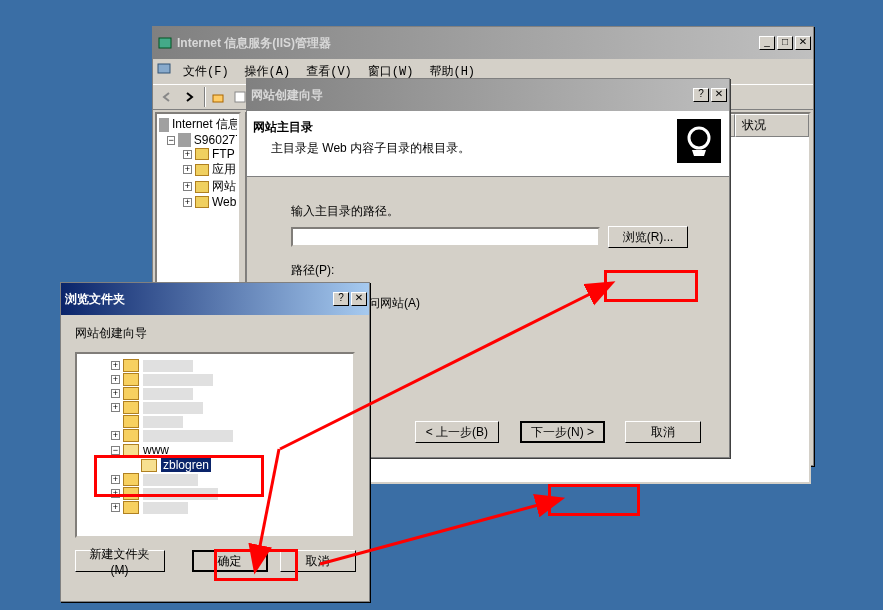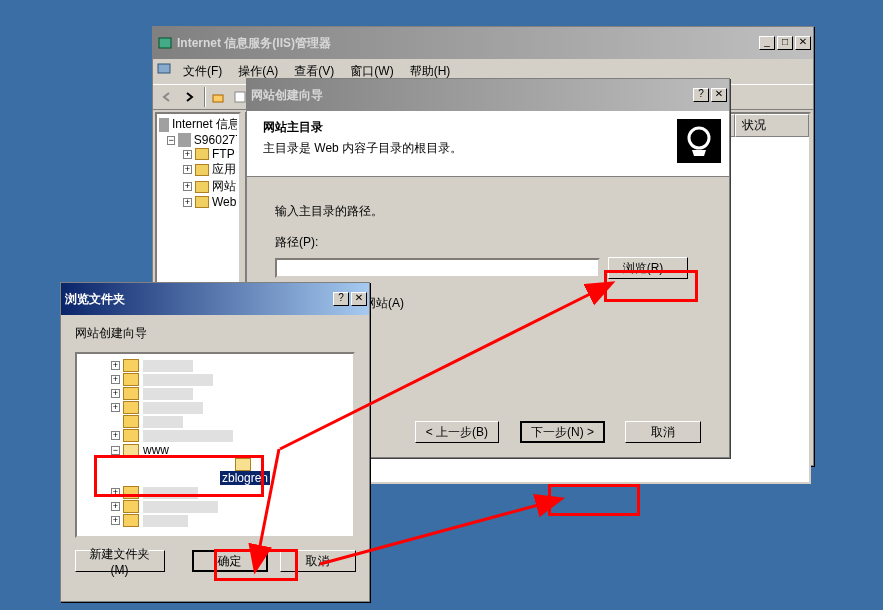--- a/index.html
+++ b/index.html
@@ -41,21 +41,21 @@
     border: 1px solid #fff;
     border-right-color: #000; border-bottom-color: #000;
     margin-left: 2px;
     font-size: 10px;
     text-align: center;
     line-height: 10px;
     color: #000;
     font-family: "Marlett", Arial;
   }
   .menubar { display: flex; padding: 2px 4px; background:#d4d0c8; }
-  .menu-item { padding: 2px 8px; }
+  .menu-item { padding: 2px 8px; font-family: Liberation Mono, monospace; }
   .toolbar { display: flex; align-items: center; padding: 2px 4px; border-top:1px solid #fff; border-bottom:1px solid #808080; height:26px; }
   .tool-btn { width: 20px; height: 20px; border: 1px solid #d4d0c8; margin-right: 2px; display:flex; align-items:center; justify-content:center; }
   .tool-sep { width:1px; height:20px; background:#808080; margin:0 3px; box-shadow:1px 0 #fff; }
   .client { display: flex; position: relative; }
   .tree-pane { width: 86px; background: #fff; border: 2px inset #d4d0c8; margin: 2px; padding: 2px; font-size: 12px; }
   .tree-row { display:flex; align-items:center; white-space: nowrap; }
   .plusbox { width:9px;height:9px;border:1px solid #808080; font-size:9px; line-height:7px; text-align:center; margin-right:3px; background:#fff;}
   .folder-ico { width:14px;height:12px; background:#f0d060; border:1px solid #b08020; margin-right:3px;}
   .svr-ico { width:14px;height:14px; background:#a0a0a0; margin-right:3px;}
   .indent1 { margin-left: 8px; }
@@ -70,27 +70,27 @@
     width: 484px; height: 380px;
     background: #d4d0c8;
     border: 1px solid #808080;
     box-shadow: 1px 1px 0 #404040;
   }
   .wiz-header {
     background: #fff;
     height: 66px;
     border-bottom: 1px solid #808080;
     display: flex;
-    padding: 8px 8px 8px 16px;
+    padding: 8px 8px 8px 6px;
   }
   .wiz-header .txt { flex:1; }
   .wiz-header .h1 { font-weight: bold; margin-bottom: 4px; }
-  .wiz-header .h2 { }
+  .wiz-header .h2 { margin-left: 18px; }
   .wiz-header .logo { width:44px; height:44px; background:#000; display:flex; align-items:center; justify-content:center;}
-  .wiz-body { padding: 20px 28px 10px 28px; }
+  .wiz-body { padding: 20px 41px 10px 28px; margin-left: 16px; }
   .field-row { margin: 6px 0; }
   .inset-input { background:#fff; border:2px inset #d4d0c8; height:20px; width: 325px; display:inline-block; vertical-align:middle;}
   .btn {
     background:#d4d0c8;
     border:1px solid #fff;
     border-right-color:#000; border-bottom-color:#000;
     padding:2px 10px;
     min-width:76px;
     height:22px;
     text-align:center;
@@ -251,26 +251,26 @@
     </div>
     <div class="logo">
       <svg width="34" height="34">
           <circle cx="17" cy="14" r="10" fill="none" stroke="#fff" stroke-width="3"></circle>
           <path d="M10 26 L24 26 L22 32 L12 32 Z" fill="#fff"></path>
         </svg>
     </div>
   </div>
   <div class="wiz-body">
     <div class="field-row">输入主目录的路径。</div>
-    <div class="field-row" style="margin-top:14px;">路径(P):</div>
     <div class="field-row" style="display:flex; align-items:center;">
       <span class="inset-input"></span>
       <span style="width:8px;"></span>
       <span class="btn" style="min-width:80px;">浏览(R)...</span>
     </div>
+    <div class="field-row" style="margin-top:14px;">路径(P):</div>
     <div class="field-row" style="margin-top:16px; display:flex; align-items:center;">
       <span class="checkbox">✓</span>
       <span>允许匿名访问网站(A)</span>
     </div>
   </div>
   <div class="wiz-footer">
     <span class="btn">&lt; 上一步(B)</span>
     <span class="btn default">下一步(N) &gt;</span>
     <span style="width:8px;"></span>
     <span class="btn">取消</span>
@@ -319,21 +319,21 @@
       <div class="bt-row" style="margin-left:30px;">
           <span class="plusbox">+</span>
           <span class="bt-folder"></span>
           <span class="blur" style="width:90px;"></span>
         </div>
       <div class="bt-row" style="margin-left:30px;">
           <span class="plusbox">−</span>
           <span class="bt-folder bt-open"></span>
           <span>www</span>
         </div>
-      <div class="bt-row" style="margin-left:60px;flex-direction:column;">
+      <div class="bt-row" style="margin-left:60px;">
           <span class="bt-folder bt-open"></span>
           <span class="sel">zblogren</span>
         </div>
       <div class="bt-row" style="margin-left:30px;">
           <span class="plusbox">+</span>
           <span class="bt-folder"></span>
           <span class="blur" style="width:55px;"></span>
         </div>
       <div class="bt-row" style="margin-left:30px;">
           <span class="plusbox">+</span>

